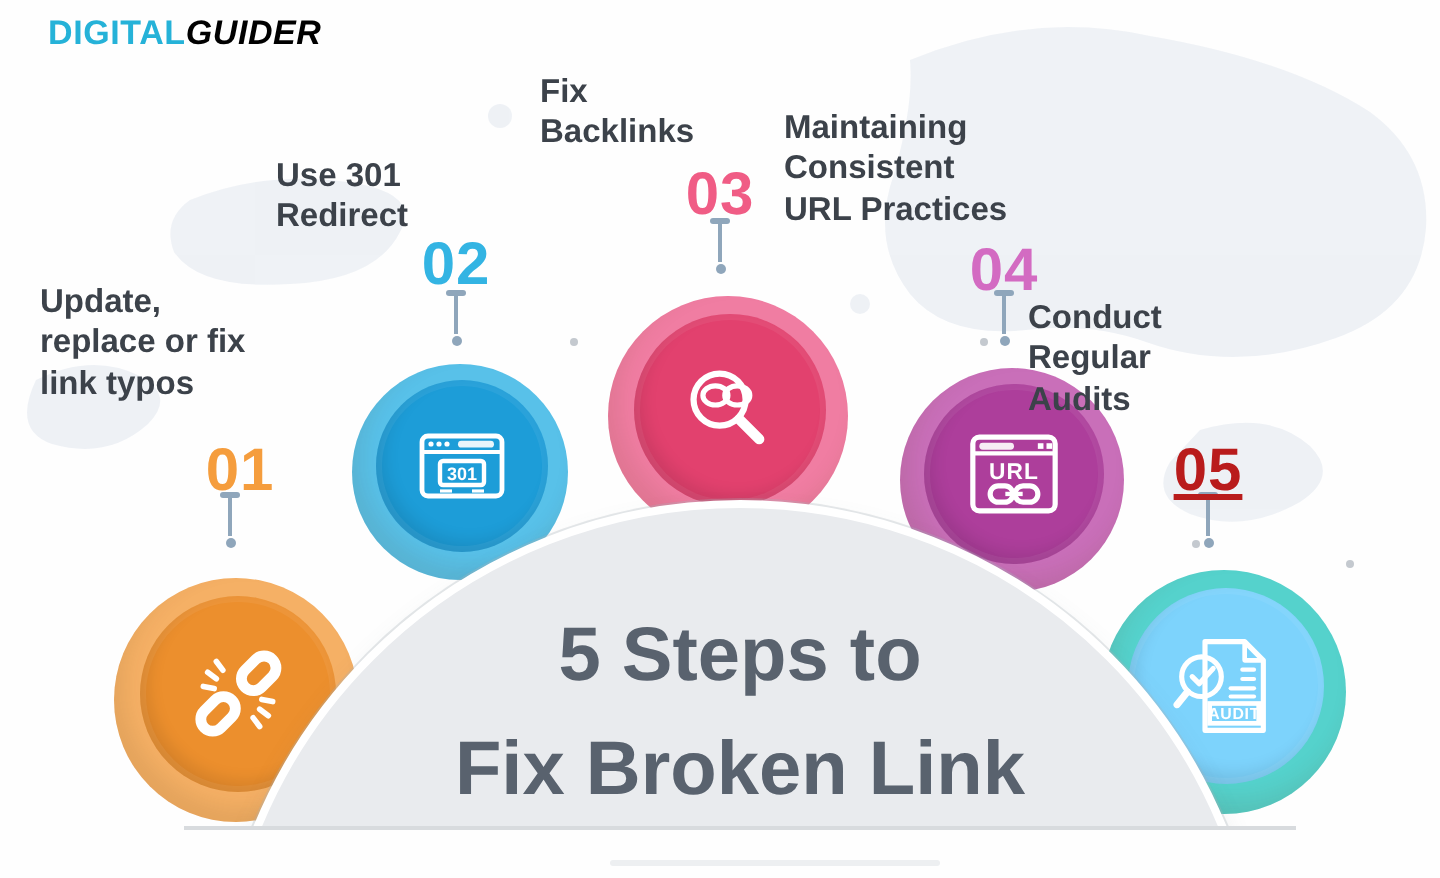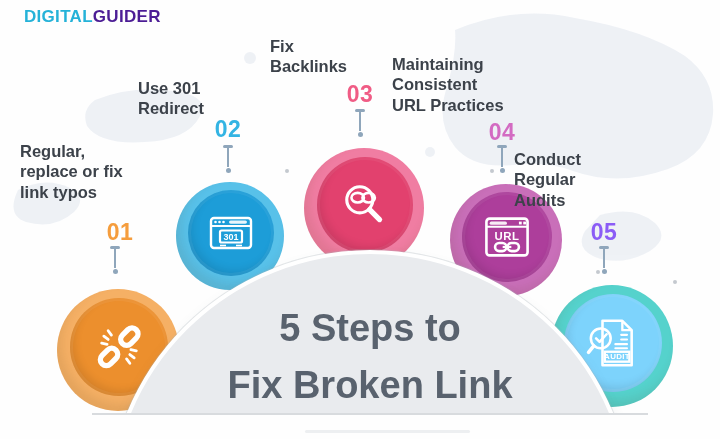--- a/index.html
+++ b/index.html
@@ -1,24 +1,24 @@
 <!DOCTYPE html>
 <html><head>
 <meta charset="utf-8">
 <style>
   html,body{margin:0;padding:0;background:#fff;}
   .canvas{position:relative;width:720px;height:439px;overflow:hidden;background:#fefefe;
           font-family:"Liberation Sans",sans-serif;}
   .map{position:absolute;left:0;top:0;z-index:0;}
   .logo{position:absolute;left:24px;top:7px;font-size:17px;font-weight:800;letter-spacing:.3px;z-index:6;}
   .logo .digital{color:#25b2d8;}
-  .logo .guider{color:#4c1d95;}
+  .logo .guider{color:#000000;font-style:italic;}
   .lbl{position:absolute;text-align:left;font-weight:bold;font-size:16.5px;line-height:1.24;
        color:#3c424a;white-space:pre-line;z-index:2;}
-  .num{position:absolute;width:64px;text-align:center;font-size:23px;font-weight:800;
+  .num{position:absolute;width:64px;text-align:center;font-size:30px;font-weight:800;
        letter-spacing:.5px;z-index:2;}
   .conn{position:absolute;width:2px;height:20px;background:#8fa6bb;z-index:1;}
   .conn::before{content:"";position:absolute;top:-2px;left:-4px;width:10px;height:2.5px;
        background:#8fa6bb;border-radius:2px;}
   .conn::after{content:"";position:absolute;bottom:-6px;left:-1.5px;width:5px;height:5px;
        border-radius:50%;background:#8fa6bb;}
   .co{position:absolute;border-radius:50%;z-index:1;box-shadow:inset 5px -7px 10px rgba(90,60,20,.10);}
   .ci{position:absolute;border-radius:50%;display:flex;align-items:center;justify-content:center;
       box-shadow:inset 0 0 0 3px rgba(255,255,255,.06), inset 4px -5px 8px rgba(0,0,0,.10);}
   .ci svg{display:block;}
@@ -42,21 +42,21 @@
   .s3.co{left:304px;top:148px;width:120px;height:120px;background:#f07da2;}
   .s3 .ci{left:13px;top:9px;width:96px;height:96px;background:#e2416e;}
   
   .s4.lbl{left:392px;top:54px;width:220px;}
   .s4.num{left:470px;top:119px;color:#d36bc2;}
   .s4.conn{left:501px;top:147px;}
   .s4.co{left:450px;top:184px;width:112px;height:112px;background:#c96fb9;}
   .s4 .ci{left:12px;top:8px;width:90px;height:90px;background:#ad3e9b;text-align:right;}
   
   .s5.lbl{left:514px;top:149px;width:180px;}
-  .s5.num{left:572px;top:219px;color:#8b5cf6;}
+  .s5.num{left:572px;top:219px;color:#b91c1c;text-decoration:underline;}
   .s5.conn{left:603px;top:248px;}
   .s5.co{left:551px;top:285px;width:122px;height:122px;background:#55d2cc;}
   .s5 .ci{left:13px;top:9px;width:98px;height:98px;background:#7dd3fc;text-decoration:underline;}
   
   .dome-clip{position:absolute;left:62px;top:246px;width:616px;height:167px;overflow:hidden;z-index:3;}
   .dome{position:absolute;left:45px;top:4px;width:526px;height:526px;border-radius:50%;
         box-sizing:border-box;background:#e9ebee;border:4px solid #fff;
         box-shadow:0 0 0 1px rgba(170,178,186,.30), 0 8px 14px rgba(100,110,120,.14);}
   .dome-title{position:absolute;left:178px;top:300px;width:384px;text-align:center;
         font-size:38px;font-weight:bold;color:#59626e;line-height:1.5;white-space:pre-line;z-index:4;}
@@ -81,21 +81,21 @@
     </g>
   </svg>
 
   <div class="logo"><span class="digital">DIGITAL</span><span class="guider">GUIDER</span></div>
 
   <div class="dot" style="left:285px;top:169px"></div>
   <div class="dot" style="left:490px;top:169px"></div>
   <div class="dot" style="left:596px;top:270px"></div>
   <div class="dot" style="left:673px;top:280px"></div>
 
-  <div class="lbl s1">Regular,
+  <div class="lbl s1">Update,
 replace or fix
 link typos</div>
   <div class="num s1">01</div>
   <div class="conn s1"></div>
   <div class="co s1">
     <div class="ci">
       <svg width="52" height="52" viewBox="0 0 48 48">
         <g transform="rotate(45 24 24)" stroke="#fff" stroke-width="5" fill="none" stroke-linecap="round">
           <rect x="18.5" y="1.5" width="11" height="18" rx="5.5"></rect>
           <rect x="18.5" y="28" width="11" height="18" rx="5.5"></rect>

